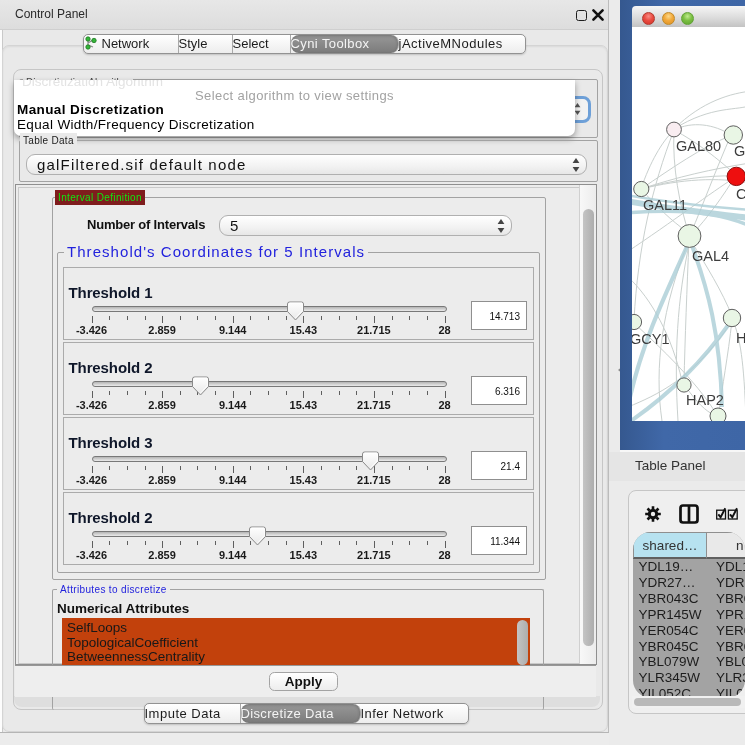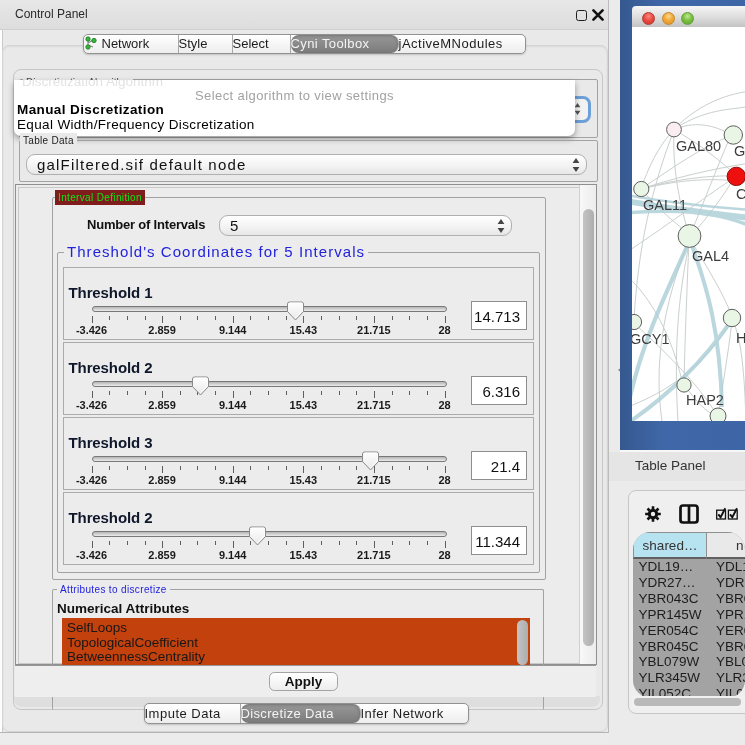--- a/index.html
+++ b/index.html
@@ -45,21 +45,21 @@
   .thr .tt{position:absolute;left:5px;top:5px;font-size:15px;font-weight:bold;letter-spacing:-0.1px;color:#0f172a;margin-top:11px;}
   .track{position:absolute;left:28px;top:37.5px;width:353px;height:4px;border:1px solid #787878;
      border-radius:3px;background:linear-gradient(#b4b4b4,#ebebeb);}
   .tickrow{position:absolute;left:28px;top:48px;width:353px;height:9px;}
   .tick{position:absolute;width:1px;background:#5e5e5e;top:0;}
   .labrow{position:absolute;left:28px;top:56px;width:353px;height:12px;
      font-size:11px;font-weight:bold;color:#1a1a1a;}
   .labrow span{position:absolute;transform:translateX(-50%);white-space:nowrap;}
   .thumb{position:absolute;top:33px;width:17px;height:20px;margin-left:-8.5px;}
   .vbox{position:absolute;left:407.5px;top:33px;width:56px;height:29px;border:1px solid #8f8f8f;
-     background:#fff;font-size:15px;color:#111;text-align:right;line-height:29px;padding-right:6px;box-sizing:border-box;}
+     background:#fff;font-size:10px;color:#111;text-align:right;line-height:29px;padding-right:6px;box-sizing:border-box;}
   
   .vthumb{position:absolute;border-radius:6px;background:linear-gradient(90deg,#c4c4c4,#adadad);}
 </style>
 </head>
 <body>
 
 <div id="cwin" class="abs">
   <div id="titlebar" class="abs">
       <span class="t">Control Panel</span>
     <div class="abs" style="left:576px;top:10px;width:9px;height:9px;border:1.6px solid #1d1d1d;border-radius:2.5px;"></div>

